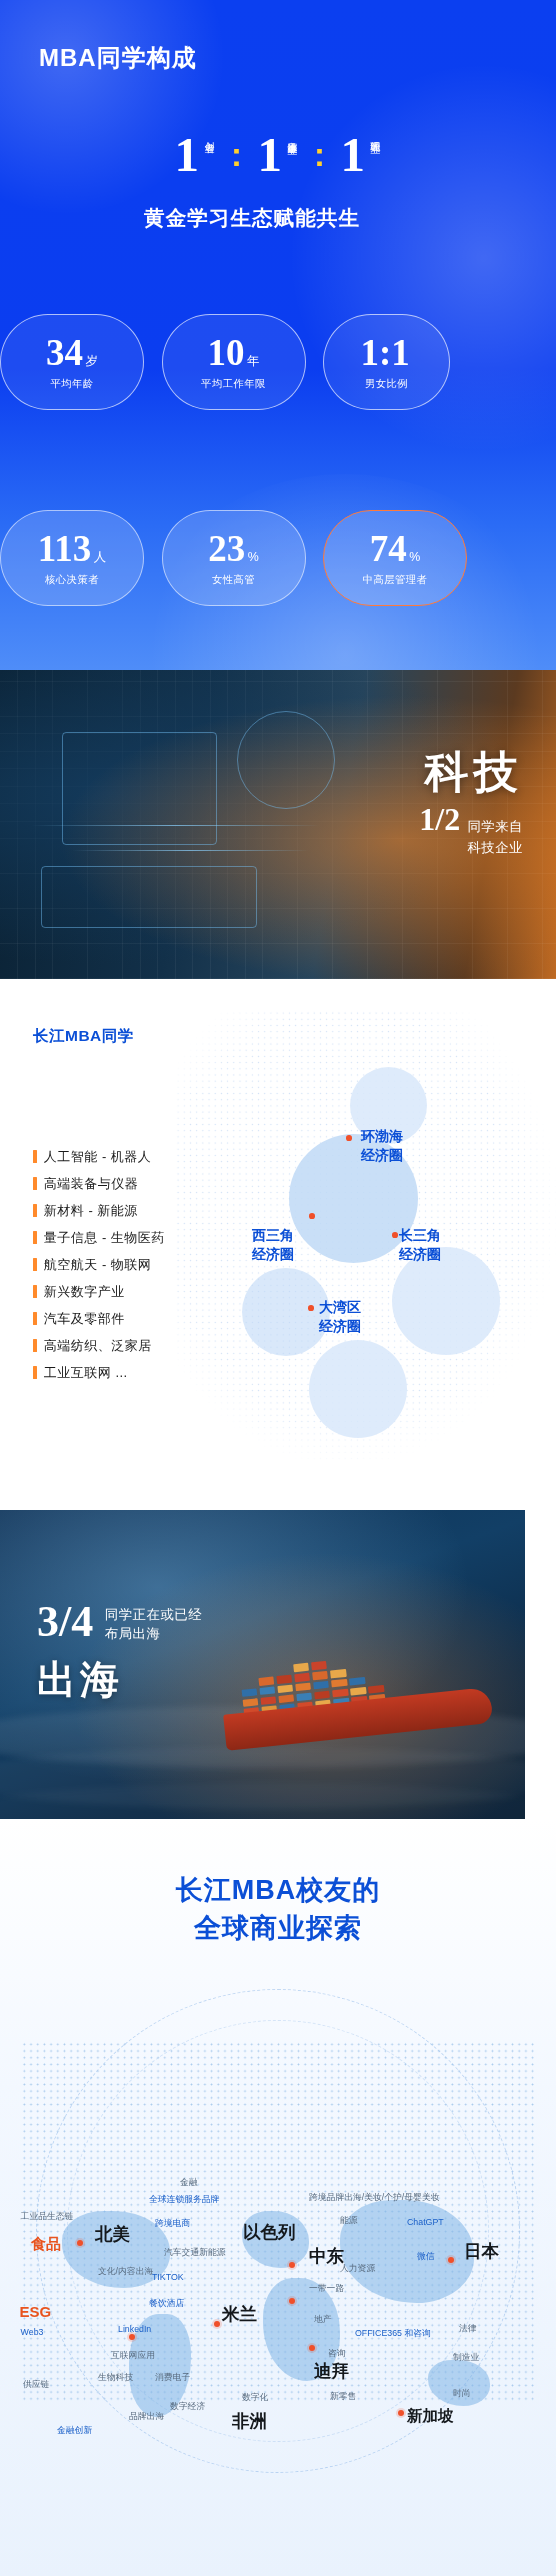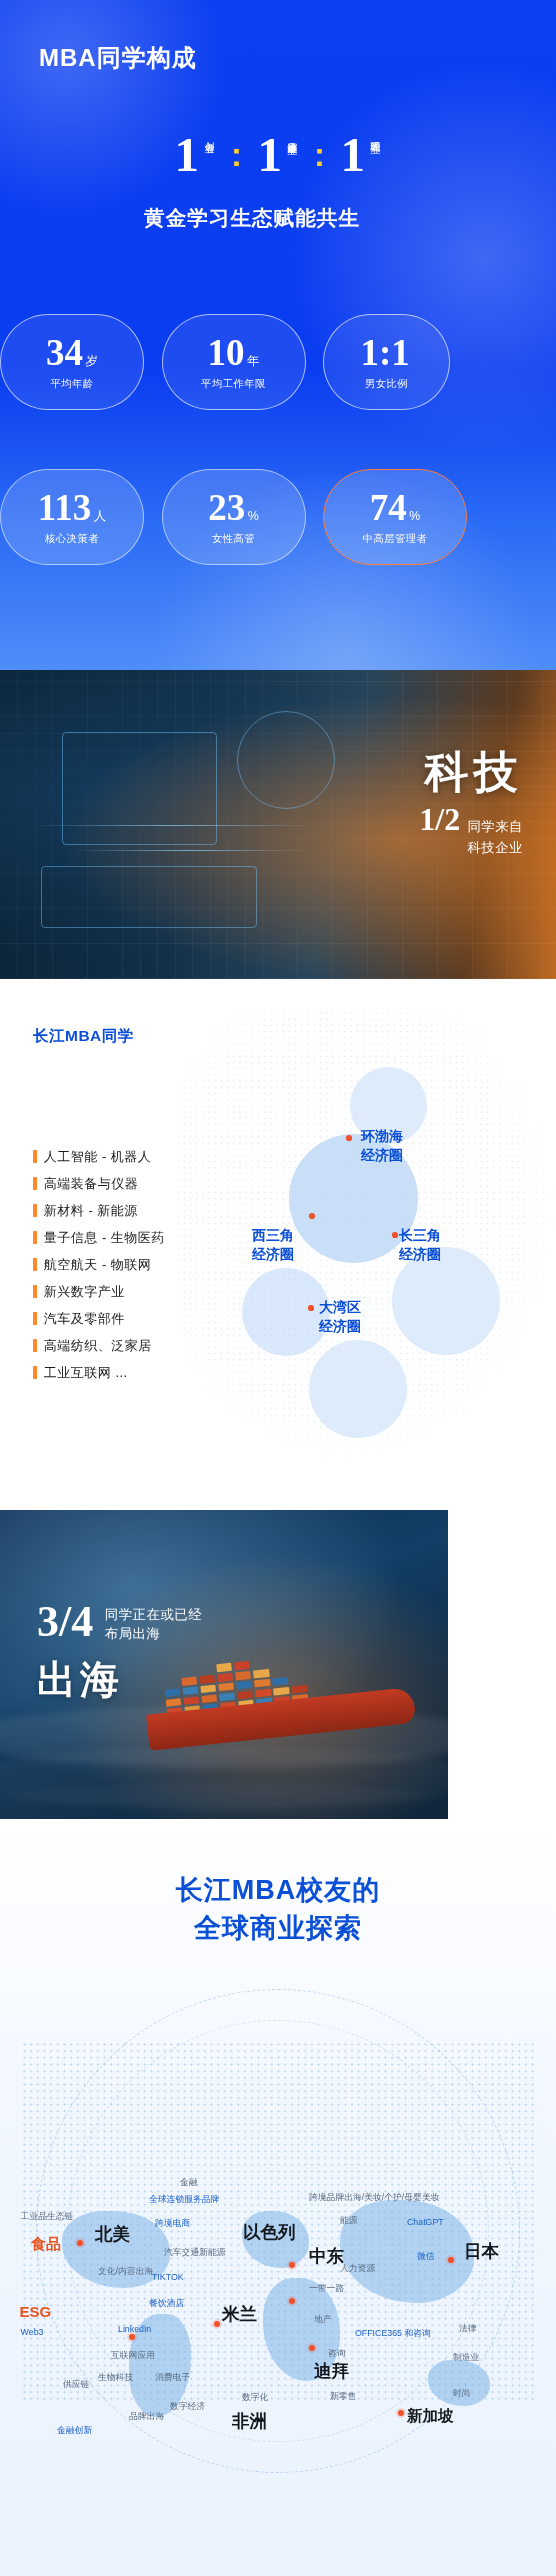--- a/index.html
+++ b/index.html
@@ -100,20 +100,21 @@
     background: rgba(255,255,255,0.08);
     display: flex;
     flex-direction: column;
     align-items: center;
     justify-content: center;
   }
   .capsule.small { width: 127px; }
   .capsule.alt {
     border-color: rgba(255,255,255,0.55);
     background: rgba(255,255,255,0.16);
+    margin-top: 41px;
   }
   .capsule.accent { border-color: #ff7a3c; }
   .cap-main {
     display: flex;
     align-items: baseline;
     color: #ffffff;
   }
   .cap-num {
     font-size: 37px;
     font-weight: bold;
@@ -223,21 +224,21 @@
   }
   .reddot {
     position: absolute;
     width: 5.7px; height: 5.7px; border-radius: 50%;
     background: #f0502a;
   }
 
   
   .sec4 {
     position: relative;
-    width: 448px;
+    width: 525px;
     height: 309px;
     overflow: hidden;
     background: linear-gradient(160deg, #0e2f52 0%, #123f66 40%, #0c2a47 70%, #081e33 100%);
   }
   .sec4::before {
     content: "";
     position: absolute; inset: 0;
     background:
       radial-gradient(ellipse at 62% 62%, rgba(255,150,60,0.35) 0%, rgba(255,150,60,0) 55%),
       radial-gradient(ellipse at 30% 25%, rgba(150,210,255,0.35) 0%, rgba(150,210,255,0) 60%);
@@ -621,21 +622,21 @@
     <div class="kw blue" style="left:118px; top:505px;">LinkedIn</div>
     <div class="kw" style="left:314px; top:495px;">地产</div>
     <div class="kw blue" style="left:355px; top:509px;">OFFICE365 和咨询</div>
     <div class="kw" style="left:459px; top:504px;">法律</div>
     <div class="kw blue" style="left:20.6px; top:508px;">Web3</div>
     <div class="kw" style="left:111px; top:531px;">互联网应用</div>
     <div class="kw" style="left:328px; top:529px;">咨询</div>
     <div class="kw" style="left:453px; top:533px;">制造业</div>
     <div class="kw" style="left:98px; top:553px;">生物科技</div>
     <div class="kw" style="left:155px; top:553px;">消费电子</div>
-    <div class="kw" style="left:23px; top:560px;margin-left:40px;">供应链</div>
+    <div class="kw" style="left:23px; top:560px;">供应链</div>
     <div class="kw" style="left:453px; top:569px;">时尚</div>
     <div class="kw" style="left:242px; top:573px;">数字化</div>
     <div class="kw blue" style="left:57px; top:606px;">金融创新</div>
     <div class="kw" style="left:129px; top:592px;">品牌出海</div>
     <div class="kw" style="left:170px; top:582px;">数字经济</div>
     <div class="kw" style="left:330px; top:572px;">新零售</div>
 
     <div class="kw big" style="left:95px; top:403px;">北美</div>
     <div class="kw big" style="left:243px; top:401px;">以色列</div>
     <div class="kw big" style="left:464px; top:420px;">日本</div>

